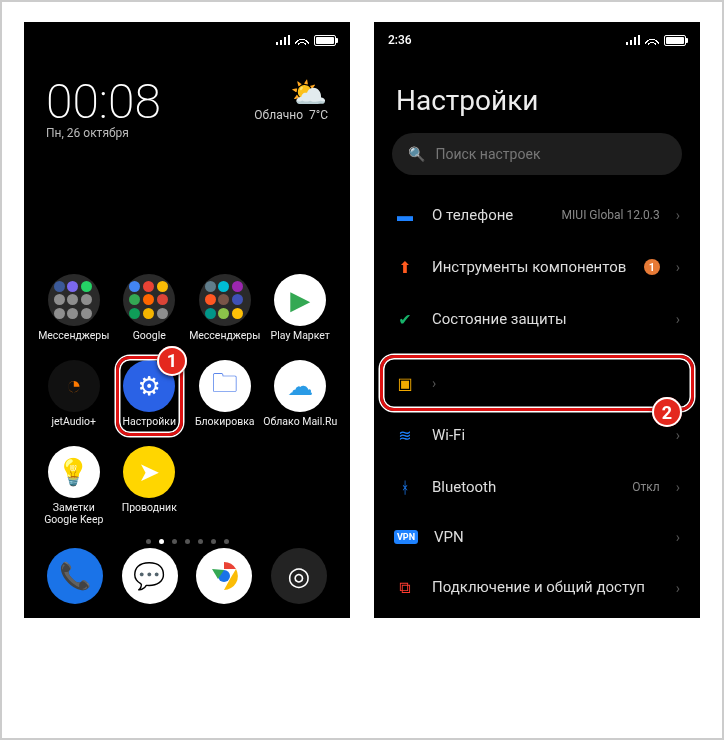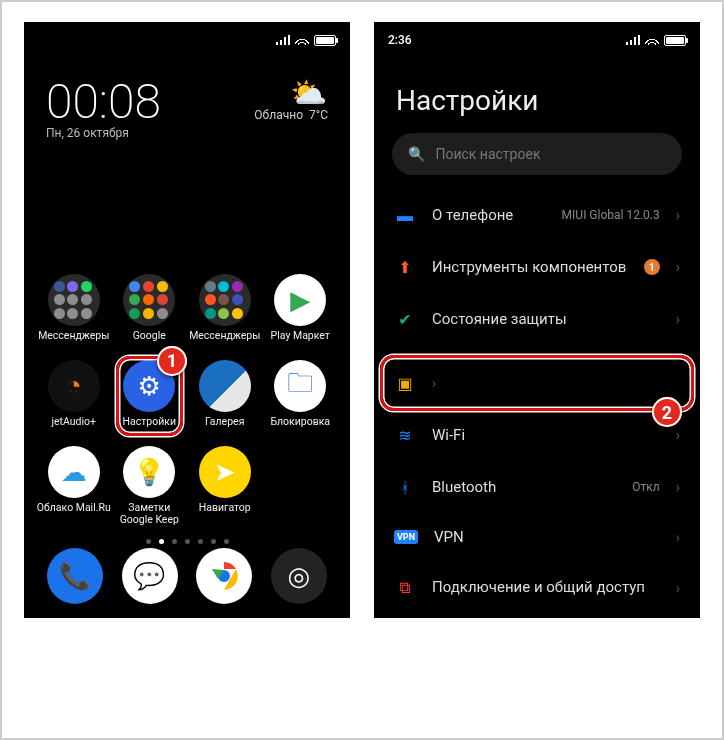--- a/index.html
+++ b/index.html
@@ -206,38 +206,34 @@
         <div class="app-ic" style="background: rgb(17, 17, 17); color: rgb(255, 122, 0);">◔</div>
         <div class="label">jetAudio+</div>
       </div>
       <div class="app">
         <div class="app-ic" style="background: rgb(42, 98, 230); color: rgb(255, 255, 255);">⚙</div>
         <div class="label">Настройки</div>
         <div class="highlight-box" style="top: -4px; left: 4px; right: 4px; height: 80px;"></div>
         <div class="mark" style="top: -14px; right: 0px;">1</div>
       </div>
       <div class="app">
-        <div class="app-ic" style="background: linear-gradient(135deg, rgb(27, 111, 191) 0%, rgb(27, 111, 191) 55%, rgb(230, 230, 230) 55%); color: rgb(255, 255, 255);"></div>
-        <div class="label">Галерея</div>
-      </div>
-      <div class="app">
         <div class="app-ic" style="background: rgb(255, 255, 255); color: rgb(42, 98, 230);">🗀</div>
         <div class="label">Блокировка</div>
       </div>
       <div class="app">
         <div class="app-ic" style="background: rgb(255, 255, 255); color: rgb(42, 155, 230);">☁</div>
         <div class="label">Облако Mail.Ru</div>
       </div>
       <div class="app">
         <div class="app-ic" style="background: rgb(255, 255, 255); color: rgb(249, 168, 37);">💡</div>
         <div class="label">Заметки Google Keep</div>
       </div>
       <div class="app">
         <div class="app-ic" style="background: rgb(255, 214, 0); color: rgb(255, 255, 255);">➤</div>
-        <div class="label">Навигатор</div>
+        <div class="label">Проводник</div>
       </div>
     </div>
   <div class="dots" id="home-dots">
       <i></i>
       <i class="on"></i>
       <i></i>
       <i></i>
       <i></i>
       <i></i>
       <i></i>

